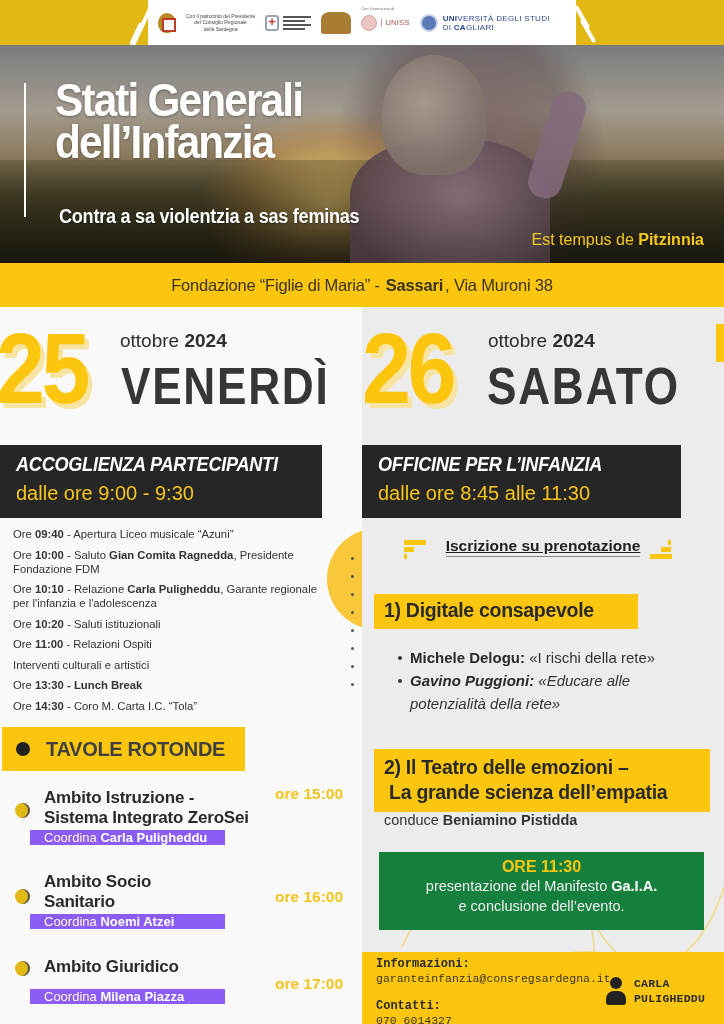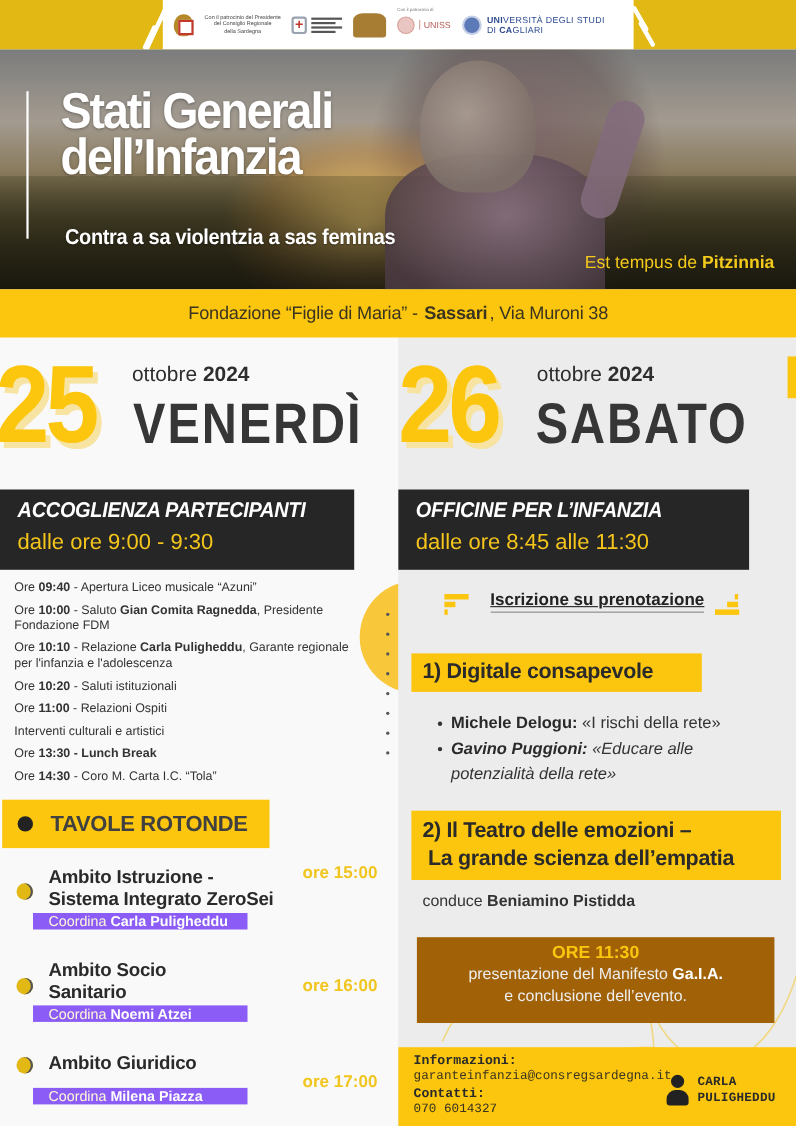--- a/index.html
+++ b/index.html
@@ -93,21 +93,21 @@
   .ybox { position: absolute; background: #fcc60e; color: #2a2a2a; font-weight: bold; }
   .talks { position: absolute; left: 30px; top: 339px; font-size: 15px; color: #333; line-height: 23px; list-style: none; }
   .talks li { position: relative; padding-left: 18px; }
   .talks li::before { content: ""; position: absolute; left: 6px; top: 10px; width: 4px; height: 4px; border-radius: 50%; background: #333; }
   .talks b { font-weight: bold; color: #2a2a2a; }
   .conduce { position: absolute; left: 22px; top: 505px; font-size: 14.5px; color: #333; }
   .conduce b { font-weight: bold; margin-left: 4px; }
 
   .doodle { position: absolute; left: 0; top: 520px; width: 362px; height: 200px; }
 
-  .finalbox { position: absolute; left: 17px; top: 545px; width: 325px; height: 78px; background: #a16207; text-align: center; padding-top: 6px; }
+  .finalbox { position: absolute; left: 17px; top: 545px; width: 325px; height: 78px; background: #15803d; text-align: center; padding-top: 6px; }
   .finalbox .time { color: #fcc60e; font-weight: bold; font-size: 16px; }
   .finalbox .l1, .finalbox .l2 { color: #eee; font-size: 14.5px; line-height: 20px; }
   .finalbox b { color: #fff; font-weight: bold; }
 
   .footer { position: absolute; left: 0; top: 645px; width: 362px; height: 72px; background: #fcc60e; font-family: Liberation Mono, monospace; }
   .footer .info { position: absolute; left: 14px; top: 6px; font-size: 11.5px; line-height: 13.5px; color: #3a3420; }
   .footer .info .lbl { font-weight: bold; color: #2a2a2a; font-size: 12px; }
   .footer .person { position: absolute; left: 244px; top: 24px; display: flex; align-items: center; gap: 8px; }
   .footer .person .icon { width: 20px; height: 28px; position: relative; }
   .footer .person .icon::before { content: ""; position: absolute; left: 4px; top: 0; width: 12px; height: 12px; border-radius: 50%; background: #222; }
@@ -280,40 +280,40 @@
     <span style="left:0;top:14px;width:22px;height:5px;"></span>
   </div>
 
   <div class="ybox" style="left:12px;top:287px;width:264px;height:35px;font-size:19.5px;padding:5px 0 0 10px;letter-spacing:-0.3px;">1) Digitale consapevole</div>
 
   <ul class="talks">
     <li><b>Michele Delogu:</b><span> «I rischi della rete»</span></li>
     <li style="width:260px;font-style:italic;"><b>Gavino Puggioni:</b><span> «Educare alle potenzialità della rete»</span></li>
   </ul>
 
-  <div class="ybox" style="left:12px;top:430px;width:336px;height:63px;font-size:19.5px;line-height:25px;padding:6px 0 0 10px;letter-spacing:-0.3px;">
+  <div class="ybox" style="left:12px;top:442px;width:336px;height:63px;font-size:19.5px;line-height:25px;padding:6px 0 0 10px;letter-spacing:-0.3px;">
     <div>2)  Il Teatro delle emozioni –</div>
     <div style="white-space:pre;"> La grande scienza dell’empatia</div>
   </div>
 
   <div class="conduce">
     <span>conduce</span><b>Beniamino Pistidda</b>
   </div>
 
   <div class="finalbox">
     <div class="time">ORE 11:30</div>
     <div class="l1"><span>presentazione del Manifesto </span><b>Ga.I.A.</b></div>
     <div class="l2">e conclusione dell’evento.</div>
   </div>
 
   <div class="footer">
     <div class="info">
       <div class="lbl">Informazioni:</div>
       <div>garanteinfanzia@consregsardegna.it</div>
-      <div class="lbl" style="margin-top:3px;">Contatti:</div>
+      <div class="lbl" style="margin-top:15px;">Contatti:</div>
       <div>070 6014327</div>
     </div>
     <div class="person">
       <div class="icon"></div>
       <div class="name">
         <div>CARLA</div>
         <div>PULIGHEDDU</div>
       </div>
     </div>
   </div>

